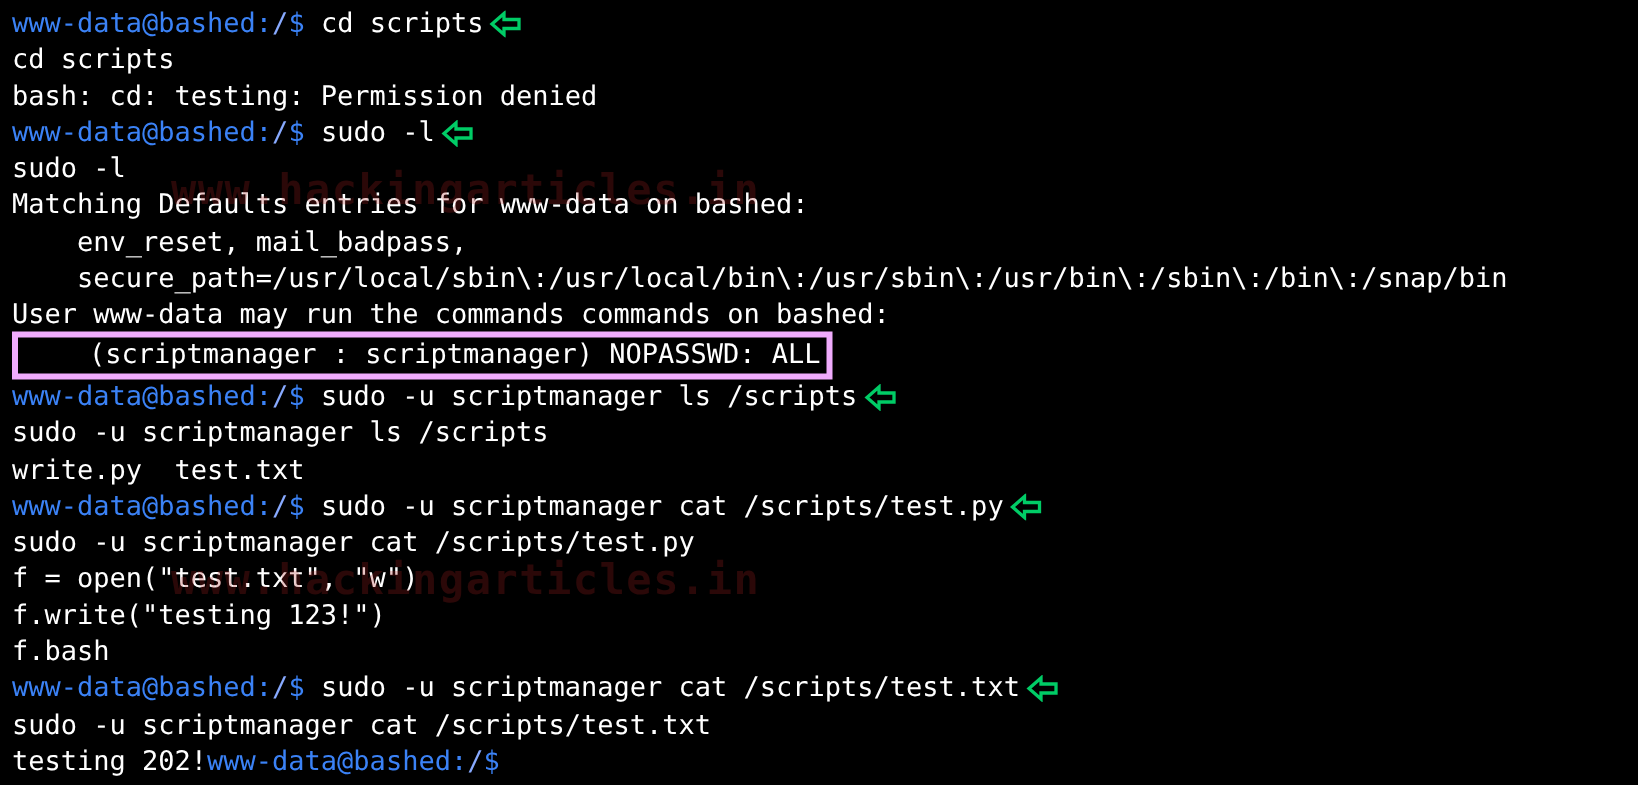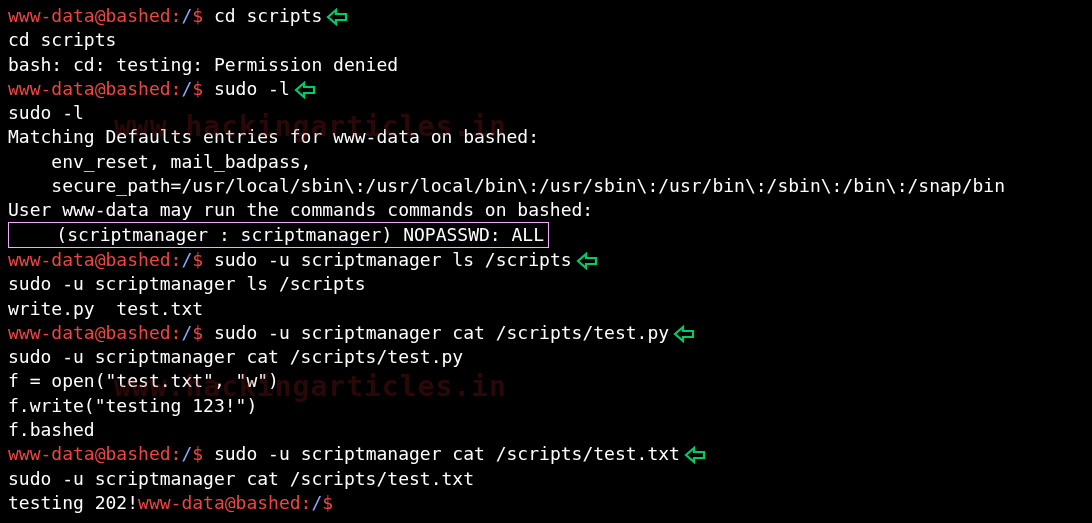--- a/index.html
+++ b/index.html
@@ -7,26 +7,26 @@
       background: #000000;
       font-family: "DejaVu Sans Mono", "Liberation Mono", Consolas, monospace;
       font-size: 18px;
       line-height: 1.35;
       padding: 4px 8px;
       width: 1092px;
       white-space: nowrap;
       position: relative;
     }
     .line { display: block; white-space: pre; }
-    .prompt-user { color: #ef4444; }
+    .prompt-user { color: #3b82f6; }
     .prompt-path { color: #88aaff; }
     .cmd-text { color: #ffffff; }
     .out-text { color: #ffffff; }
     .highlight-box {
-      border: 1px solid #f0abfc;
+      border: 4px solid #f0abfc;
       display: inline-block;
       padding: 0 4px;
       margin-top: -2px;
     }
     .arrow-icon {
       display: inline-block;
       vertical-align: middle;
       margin-left: 4px;
     }
     .arrow-icon svg { display: block; }
@@ -85,21 +85,21 @@
 <span class="line"><span class="prompt-user">www-data@bashed</span><span class="prompt-user">:</span><span class="prompt-path">/</span><span class="prompt-user">$ </span><span class="cmd-text">sudo -u scriptmanager cat /scripts/test.py</span><span class="arrow-icon"><svg width="22" height="18" viewBox="0 0 22 18">
         <path d="M10 2 L2 9 L10 16 L10 12 L20 12 L20 6 L10 6 Z" fill="none" stroke="#00cc66" stroke-width="2.2"></path>
       </svg></span></span>
 
 <span class="line out-text">sudo -u scriptmanager cat /scripts/test.py</span>
 
 <span class="line out-text">f = open("test.txt", "w")</span>
 
 <span class="line out-text">f.write("testing 123!")</span>
 
-<span class="line out-text">f.bashed</span>
+<span class="line out-text">f.bash</span>
 
 <span class="line"><span class="prompt-user">www-data@bashed</span><span class="prompt-user">:</span><span class="prompt-path">/</span><span class="prompt-user">$ </span><span class="cmd-text">sudo -u scriptmanager cat /scripts/test.txt</span><span class="arrow-icon"><svg width="22" height="18" viewBox="0 0 22 18">
         <path d="M10 2 L2 9 L10 16 L10 12 L20 12 L20 6 L10 6 Z" fill="none" stroke="#00cc66" stroke-width="2.2"></path>
       </svg></span></span>
 
 <span class="line out-text">sudo -u scriptmanager cat /scripts/test.txt</span>
 
 <span class="line"><span class="out-text">testing 202!</span><span class="prompt-user">www-data@bashed</span><span class="prompt-user">:</span><span class="prompt-path">/</span><span class="prompt-user">$ </span></span>
 
 </body></html>

